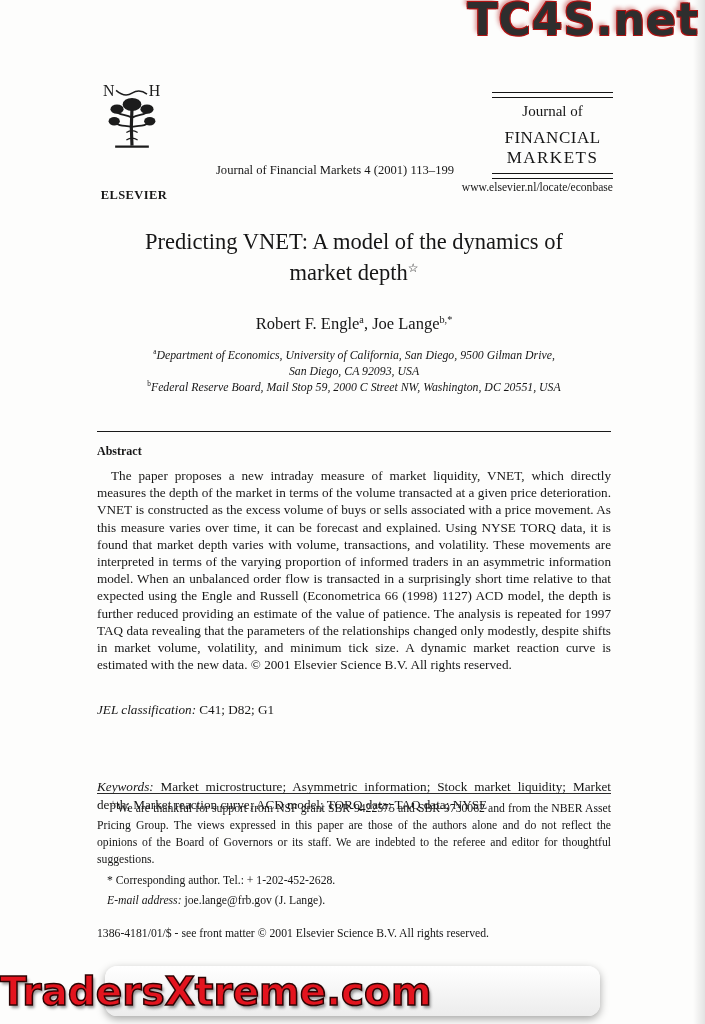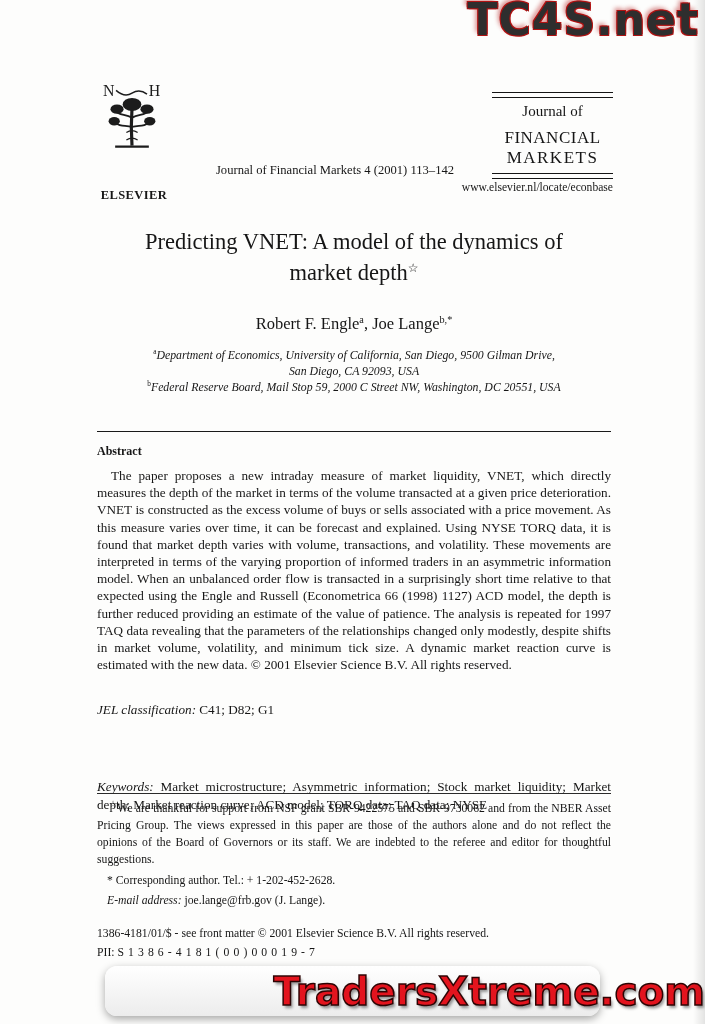--- a/index.html
+++ b/index.html
@@ -30,21 +30,21 @@
     font-size:42px; letter-spacing:2px; color:#ffdede;
     -webkit-text-stroke:2.5px #c51010;
     text-shadow:0 0 9px rgba(197,16,16,.55);
   }
   .wm-bottom-bg {
     top:966px; left:105px; right:105px; height:50px; border-radius:12px;
     background:linear-gradient(#ffffff,#ececec);
     box-shadow:0 3px 8px rgba(0,0,0,.35);
   }
   .wm-bottom {
-    top:969px; left:0; width:100%; text-align:right;
+    top:969px; left:0; width:100%; text-align:left;
     font-family:"DejaVu Sans","Liberation Sans",sans-serif; font-weight:bold;
     font-size:39px; color:#e3141e; -webkit-text-stroke:1.5px #2c0404;
     text-shadow:2px 3px 3px rgba(0,0,0,.4);
   }
 
   
   .logo { top:82px; left:100px; width:64px; text-align:center; }
   .logo-word { top:160px; left:95px; width:78px; text-align:center;
     font-size:12.5px; font-weight:bold; letter-spacing:0.4px;margin-top:28px; }
   .journal-citation { top:163px; left:160px; width:350px; text-align:center; font-size:12.6px; }
@@ -102,21 +102,21 @@
       <ellipse cx="16" cy="29" rx="7" ry="5" fill="#1c1c1c"></ellipse>
       <ellipse cx="48" cy="29" rx="7" ry="5" fill="#1c1c1c"></ellipse>
       <ellipse cx="13" cy="42" rx="6" ry="4.5" fill="#1c1c1c"></ellipse>
       <ellipse cx="51" cy="42" rx="6" ry="4.5" fill="#1c1c1c"></ellipse>
       <path d="M26 62 q6 -4 12 0 M26 54 q6 -4 12 0" stroke="#1c1c1c" stroke-width="1.4" fill="none"></path>
       <path d="M14 69 h36" stroke="#1c1c1c" stroke-width="2.4"></path>
     </svg>
   </div>
   <div class="abs logo-word">ELSEVIER</div>
 
-  <div class="abs journal-citation">Journal of Financial Markets 4 (2001) 113–142</div>
+  <div class="abs journal-citation">Journal of Financial Markets 4 (2001) 113–199</div>
 
   <div class="abs journal-box">
     <div class="dbl-rule"></div>
     <div class="jb-line1">Journal of</div>
     <div class="jb-line2">FINANCIAL</div>
     <div class="jb-line3">MARKETS</div>
     <div class="dbl-rule"></div>
   </div>
 
   <div class="abs website">www.elsevier.nl/locate/econbase</div>
@@ -143,17 +143,16 @@
 
   <div class="abs col fn-rule"></div>
 
   <p class="abs col fn-thanks"><sup>☆</sup><span>We are thankful for support from NSF grant SBR-9422575 and SBR-9730062 and from the NBER Asset Pricing Group. The views expressed in this paper are those of the authors alone and do not reflect the opinions of the Board of Governors or its staff. We are indebted to the referee and editor for thoughtful suggestions.</span></p>
 
   <p class="abs col fn-corr">* Corresponding author. Tel.: + 1-202-452-2628.</p>
 
   <p class="abs col fn-email"><i>E-mail address:</i><span> joe.lange@frb.gov (J. Lange).</span></p>
 
   <p class="abs col footer-1">1386-4181/01/$ - see front matter  ©  2001 Elsevier Science B.V. All rights reserved.</p>
-  <p class="abs col footer-2"><span>PII:</span> <span class="pii-val">S1386-4181(00)00019-7</span></p>
 
   <div class="abs wm-bottom">TradersXtreme.com</div>
 
 </div>
 
 </body></html>

